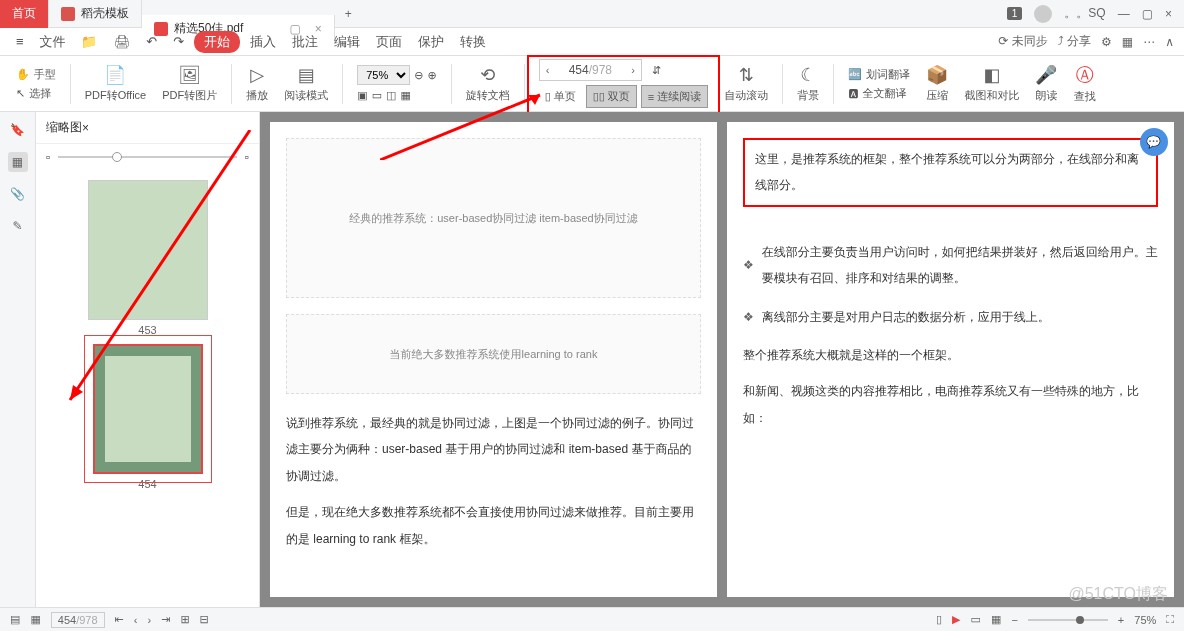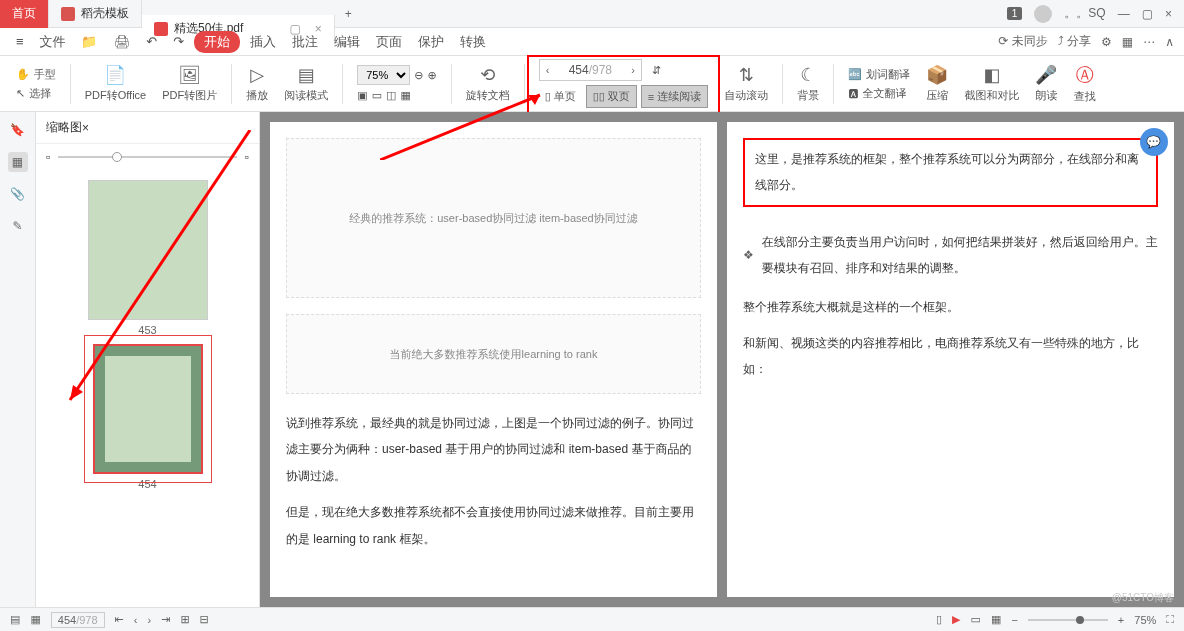--- a/index.html
+++ b/index.html
@@ -56,35 +56,35 @@
 .thumb { margin: 0 auto 8px; text-align: center; }
 .thumb-img { width: 120px; height: 140px; background: #c8dcc1; margin: 0 auto 4px; border: 1px solid #ccc; }
 .thumb-img.sel { border: 2px solid #e64545; outline: 1px solid #e64545; outline-offset: 8px; width: 110px; height: 130px; background: #759a7a; position: relative; }
 .thumb-img.sel::after { content: ''; position: absolute; inset: 10px; background: #c8dcc1; }
 .thumb-label { font-size: 11px; color: #666; }
 
 .doc-area { flex: 1; background: #888; overflow: auto; display: flex; gap: 10px; padding: 10px; position: relative; }
 .page { background: #fff; flex: 1; padding: 16px; font-size: 12px; line-height: 2.2; color: #333; min-height: 470px; position: relative; }
 .page .illus { height: 160px; background: #fafafa; margin-bottom: 16px; display: flex; align-items: center; justify-content: center; color: #888; font-size: 11px; border: 1px dashed #ddd; }
 .page p { margin-bottom: 10px; }
-.highlight-box { border: 2px solid #f00; padding: 6px 10px; margin-bottom: 22px; }
+.highlight-box { border: 2px solid #f00; padding: 6px 10px; margin-bottom: 32px; }
 .bullet { display: flex; gap: 8px; margin-bottom: 12px; align-items: center; }
 .bullet::before { content: '❖'; color: #666; }
 
 .float-btn { position: absolute; right: 16px; top: 16px; width: 28px; height: 28px; background: #4a90e2; border-radius: 50%; color: #fff; display: flex; align-items: center; justify-content: center; }
 
 
 .statusbar { height: 24px; background: #f5f6f7; border-top: 1px solid #e0e0e0; display: flex; align-items: center; padding: 0 10px; gap: 10px; font-size: 11px; color: #666; }
 .status-page { border: 1px solid #ccc; padding: 1px 6px; }
 .status-right { margin-left: auto; display: flex; align-items: center; gap: 10px; }
 .status-slider { width: 80px; height: 2px; background: #ccc; position: relative; }
 .status-slider::after { content: ''; position: absolute; width: 8px; height: 8px; background: #666; border-radius: 50%; top: -3px; left: 60%; }
 
 .arrow { position: absolute; pointer-events: none; }
-.watermark { position: absolute; right: 10px; bottom: 26px; color: #ccc; font-size: 10px; }
+.watermark { position: absolute; right: 16px; bottom: 26px; color: #ccc; font-size: 16px; }
 </style>
 </head>
 <body>
 
 <div class="tabbar">
   <div class="tab home">
       <span>首页</span>
     </div>
   <div class="tab">
       <span class="tab-icon w"></span>
@@ -261,20 +261,23 @@
           <span>当前绝大多数推荐系统使用learning to rank</span>
         </div>
       <p>说到推荐系统，最经典的就是协同过滤，上图是一个协同过滤的例子。协同过滤主要分为俩种：user-based 基于用户的协同过滤和 item-based 基于商品的协调过滤。</p>
       <p>但是，现在绝大多数推荐系统都不会直接使用协同过滤来做推荐。目前主要用的是 learning to rank 框架。</p>
     </div>
     <div class="page">
       <div class="highlight-box">这里，是推荐系统的框架，整个推荐系统可以分为两部分，在线部分和离线部分。</div>
       <div class="bullet">
           <span>在线部分主要负责当用户访问时，如何把结果拼装好，然后返回给用户。主要模块有召回、排序和对结果的调整。</span>
         </div>
+      <div class="bullet">
+          <span>离线部分主要是对用户日志的数据分析，应用于线上。</span>
+        </div>
       <p>整个推荐系统大概就是这样的一个框架。</p>
       <p>和新闻、视频这类的内容推荐相比，电商推荐系统又有一些特殊的地方，比如：</p>
     </div>
     <div class="float-btn">💬</div>
   </div>
 </div>
 
 <div class="statusbar">
   <span>▤</span>
   <span>▦</span>

